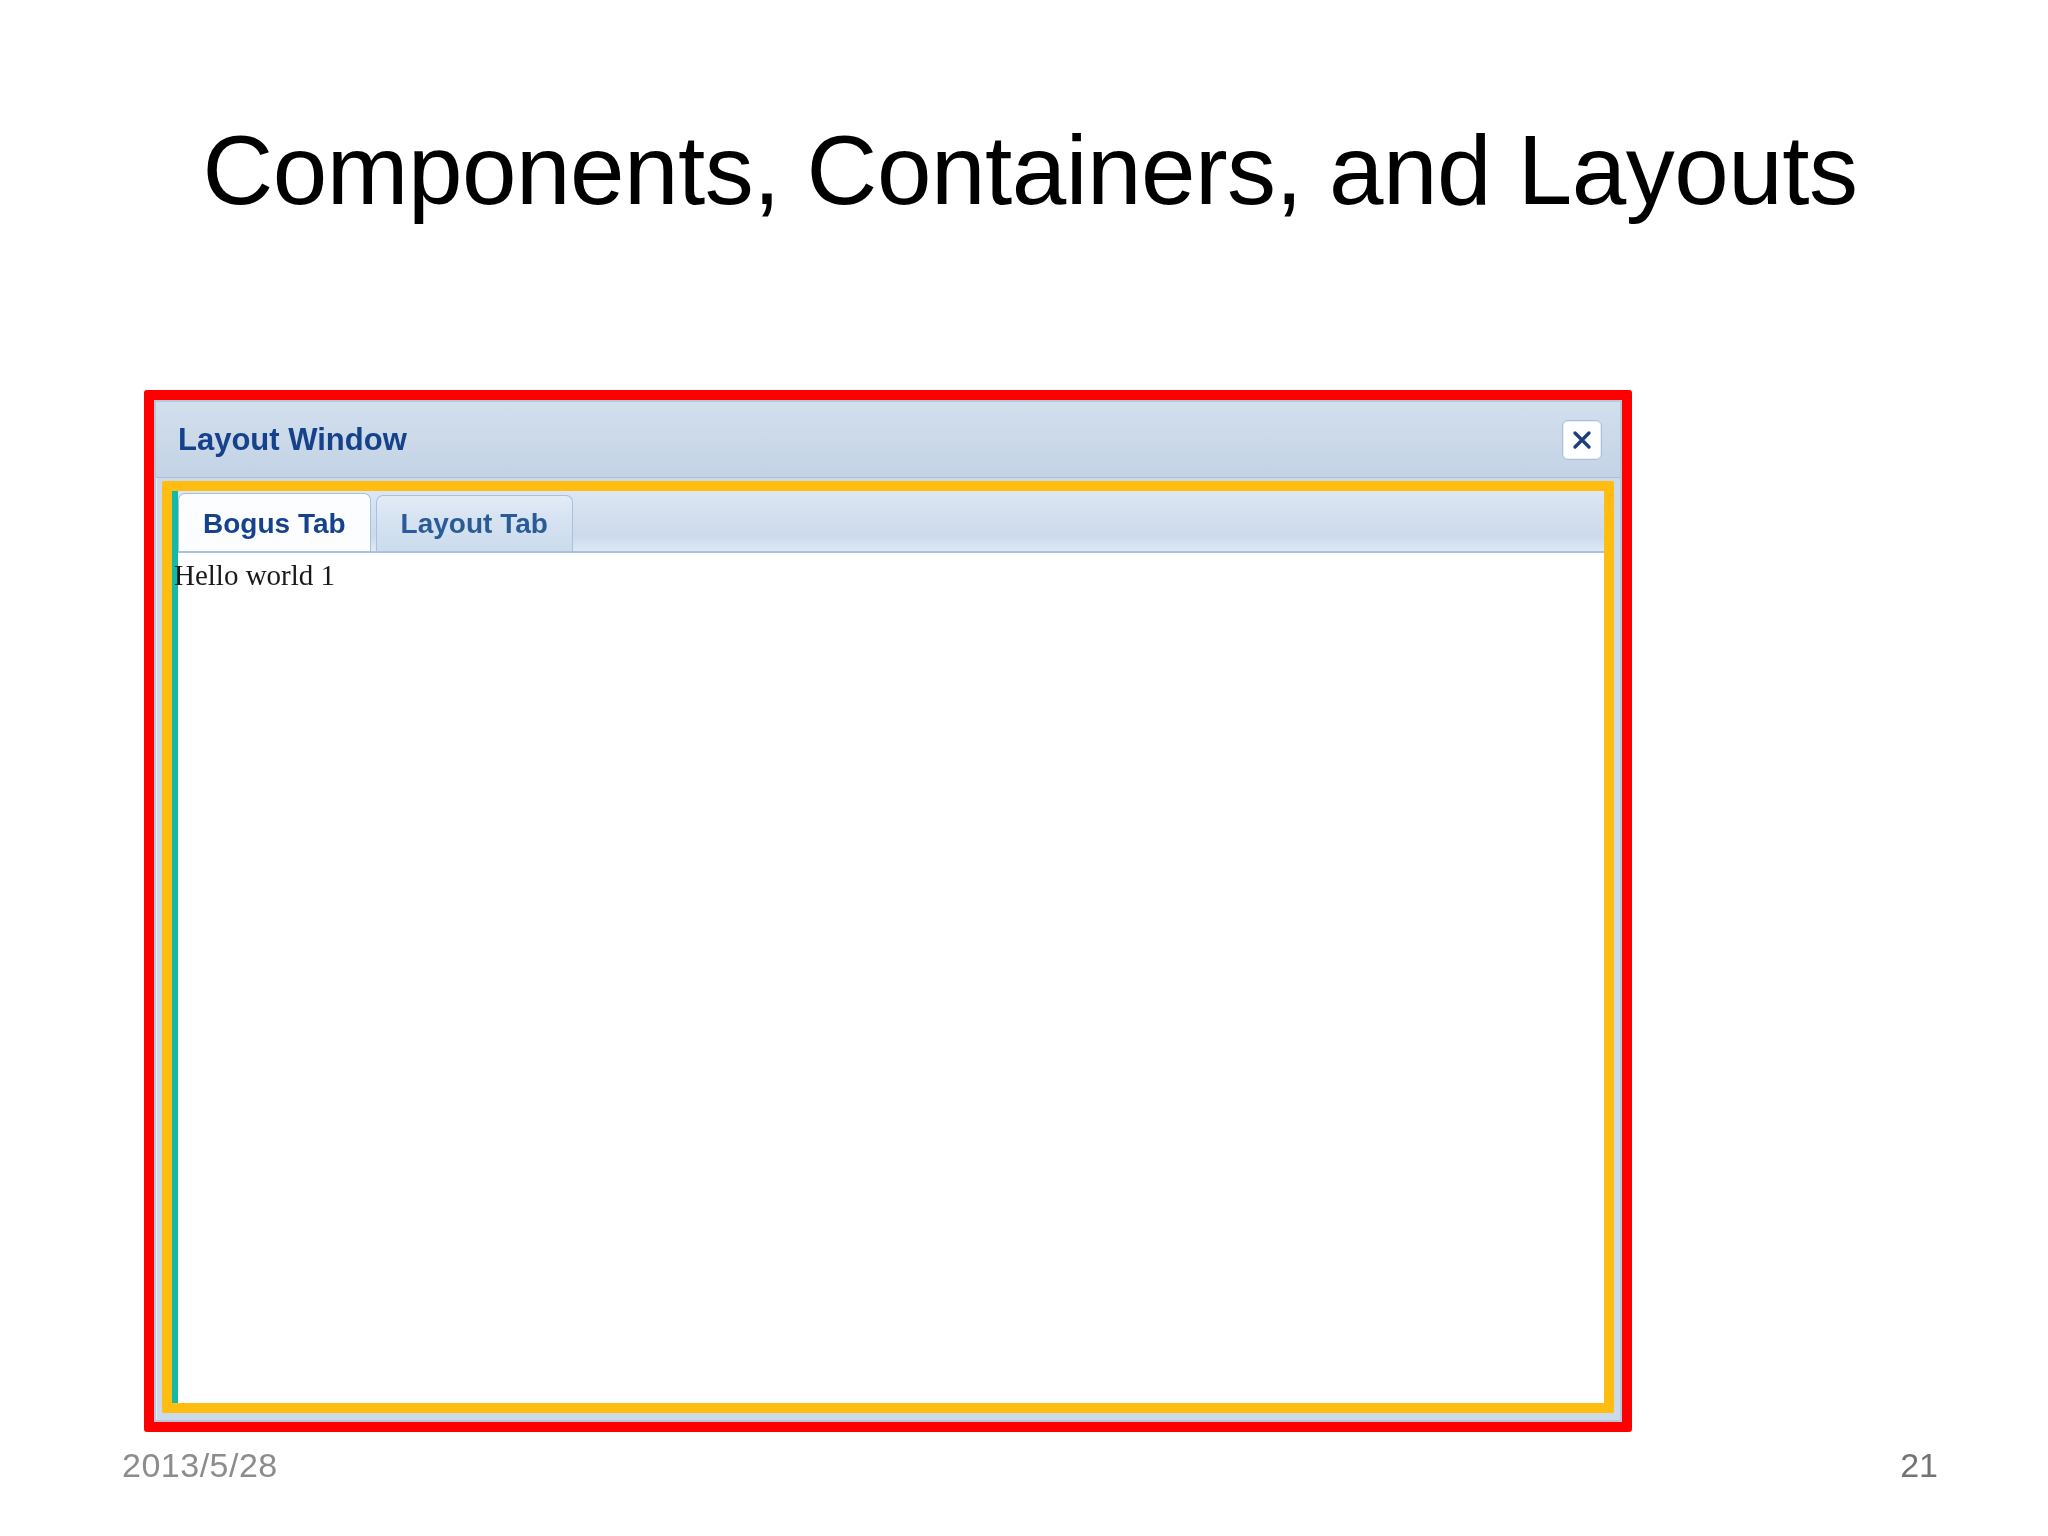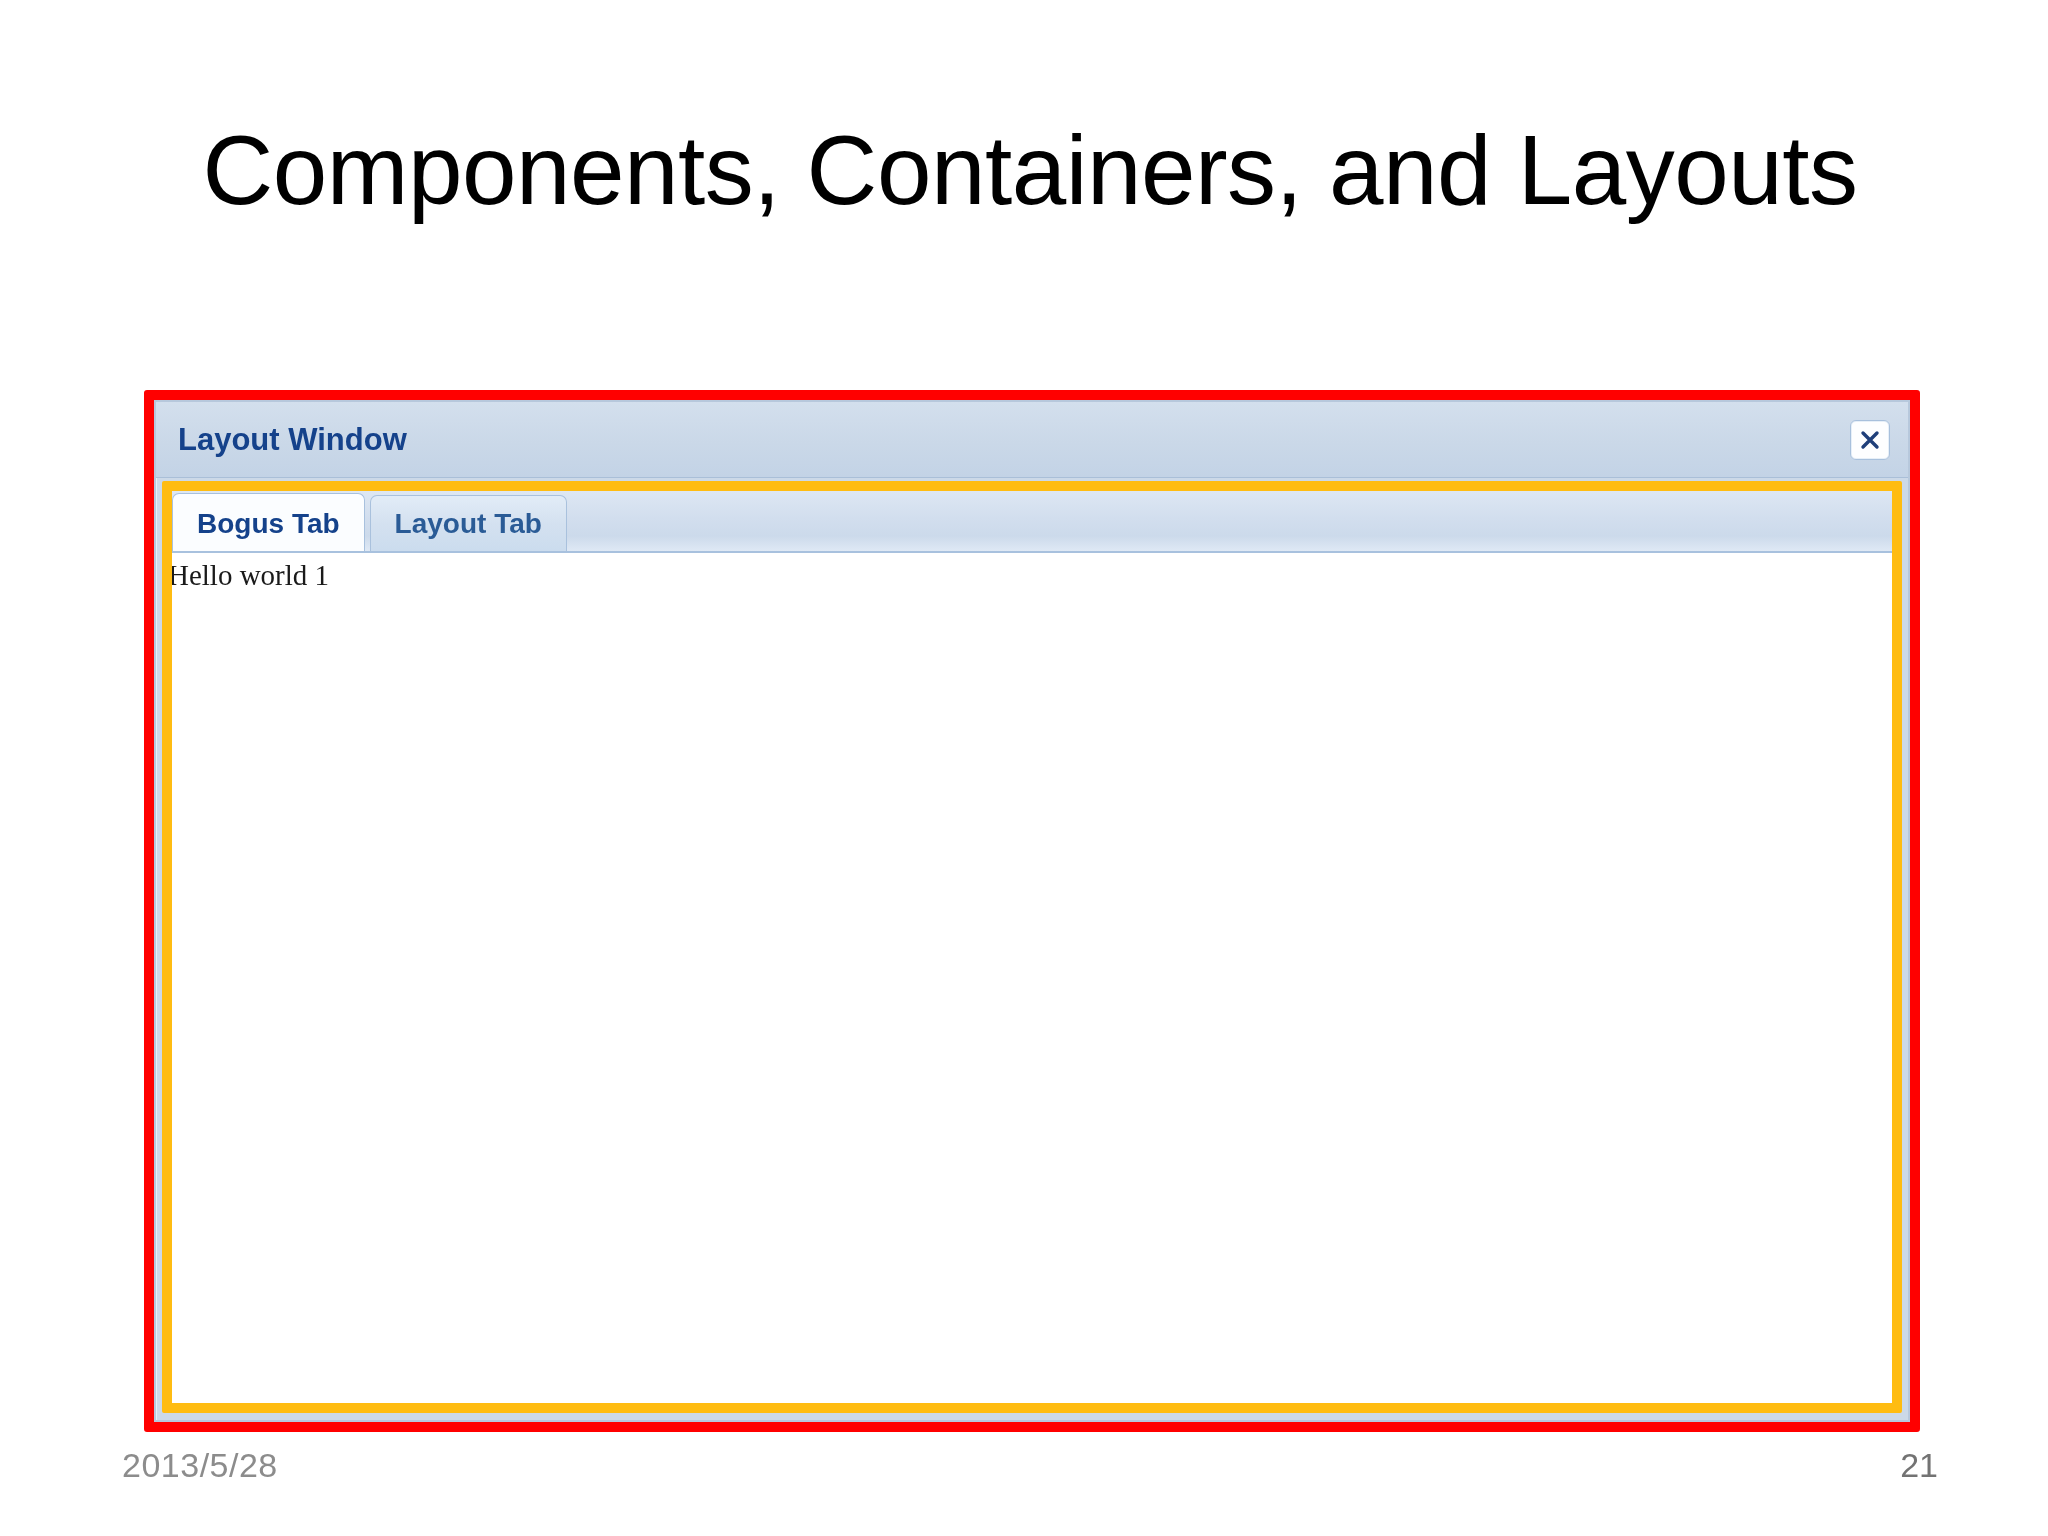--- a/index.html
+++ b/index.html
@@ -29,21 +29,21 @@
     color: #000000;
     letter-spacing: -0.5px;
     white-space: nowrap;
   }
 
   
   .window-outer {
     position: absolute;
     left: 144px;
     top: 390px;
-    width: 1776px;
+    width: 1488px;
     height: 1042px;
     border: 10px solid #ff0000;
     box-sizing: border-box;
     background: #c9d7e7;
     border-radius: 3px;
   }
 
   
   .window-frame {
     position: absolute;
@@ -169,20 +169,21 @@
     position: relative;
     overflow: hidden;
   }
   .tab-panel {
     position: absolute;
     left: 0; top: 0; right: 0; bottom: 0;
     background: #14b8a6;
     display: flex;
     flex-direction: column;
     overflow: hidden;
+    padding-left: 6px;
   }
   .tab-strip {
     position: relative;
     height: 62px;
     flex: 0 0 62px;
     background: linear-gradient(to bottom, #dde7f3 0%, #d2deee 45%, #ccdaeb 75%, #dfe9f5 100%);
     border-bottom: 2px solid #a8c1de;
     box-sizing: border-box;
     display: flex;
     align-items: flex-end;

